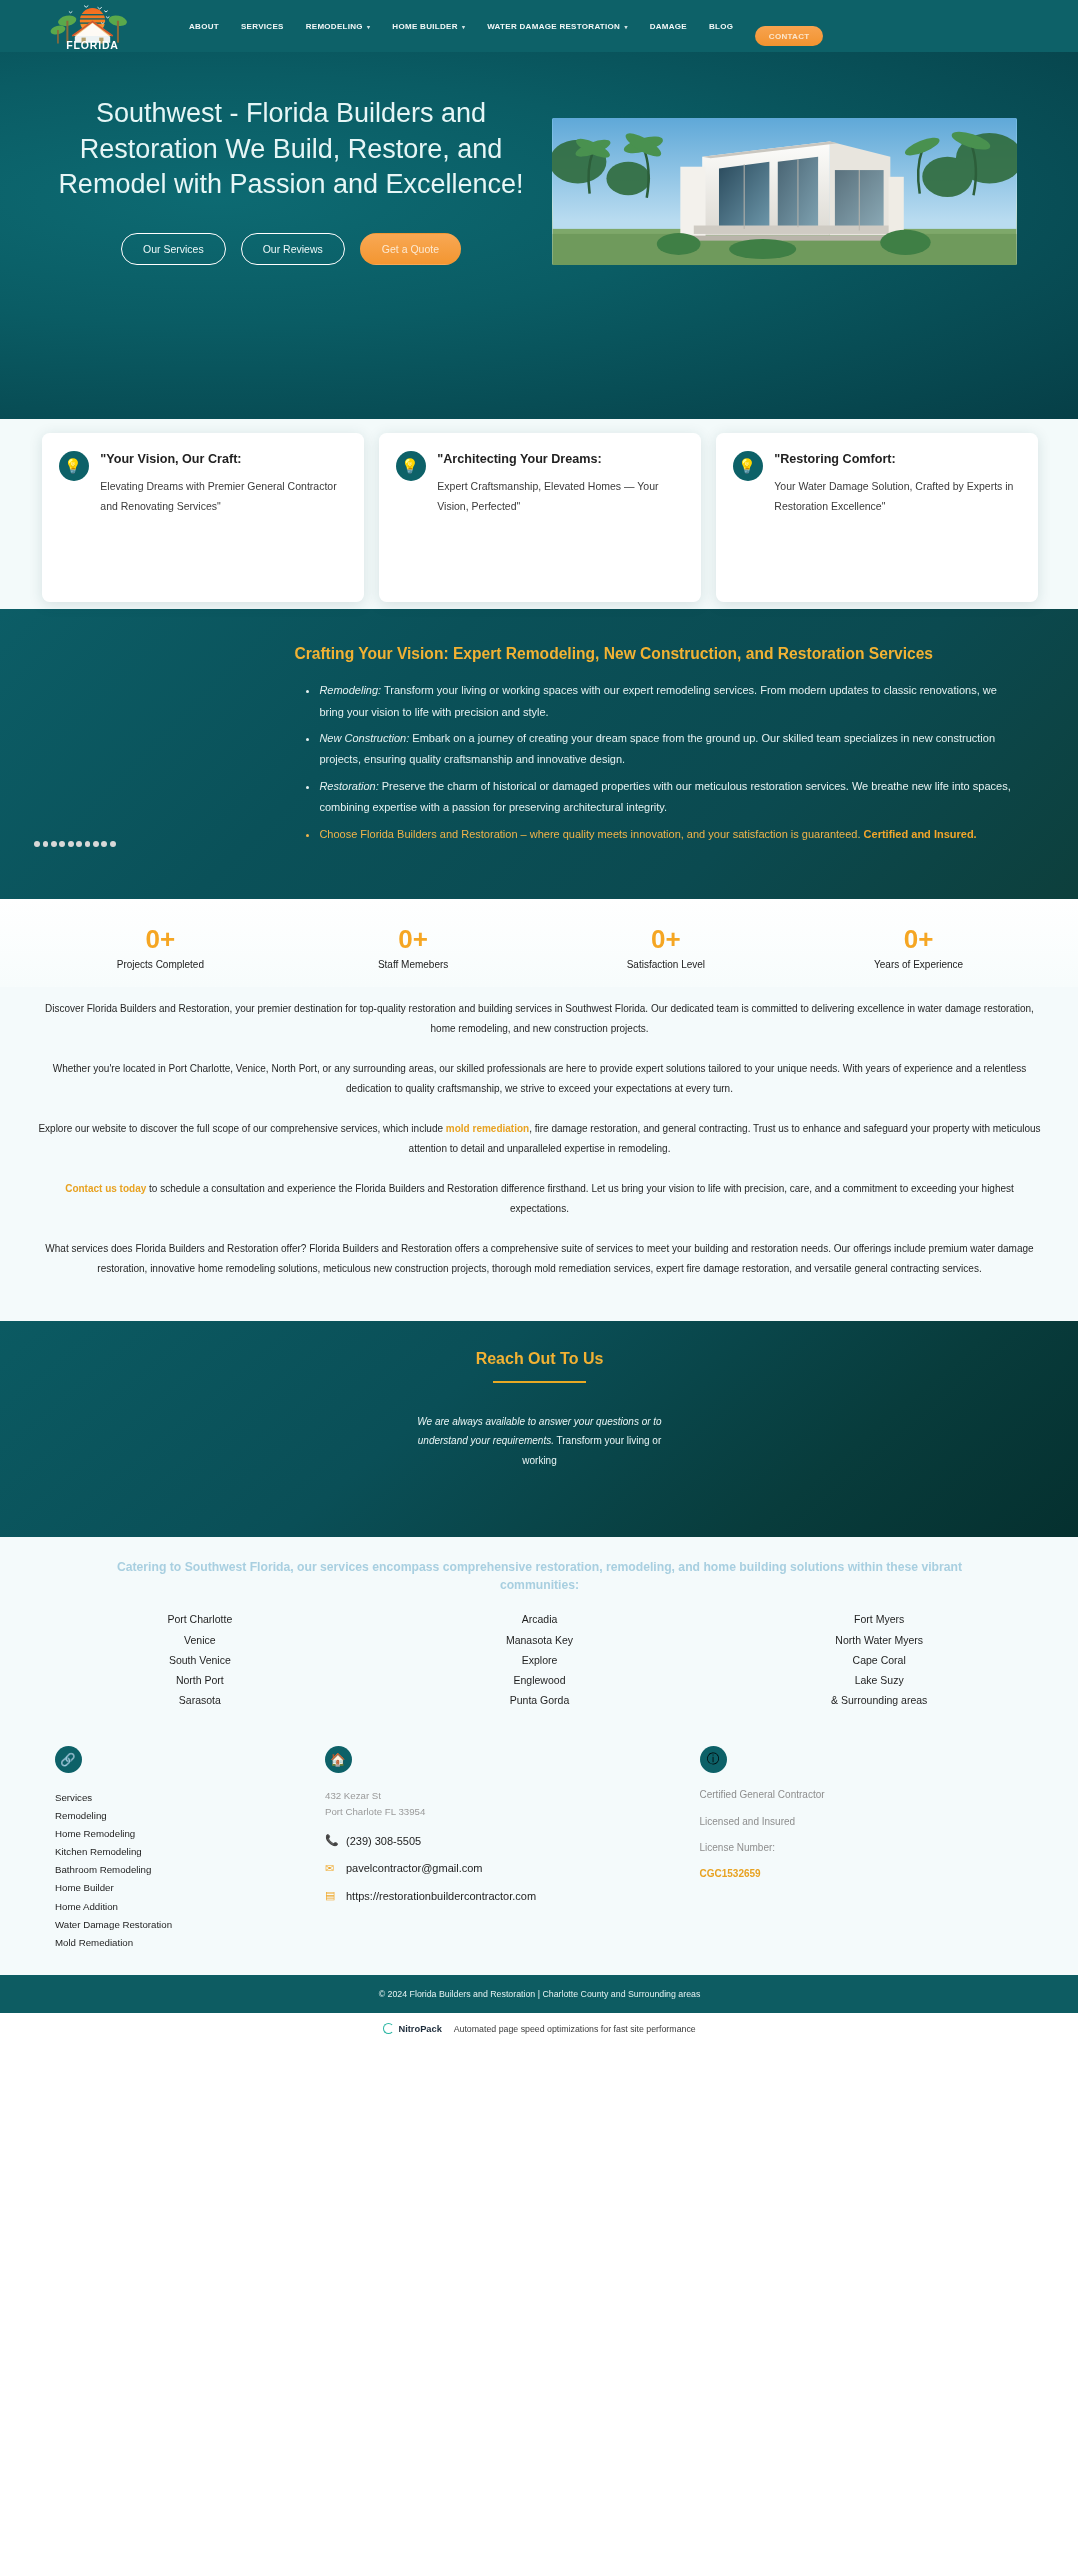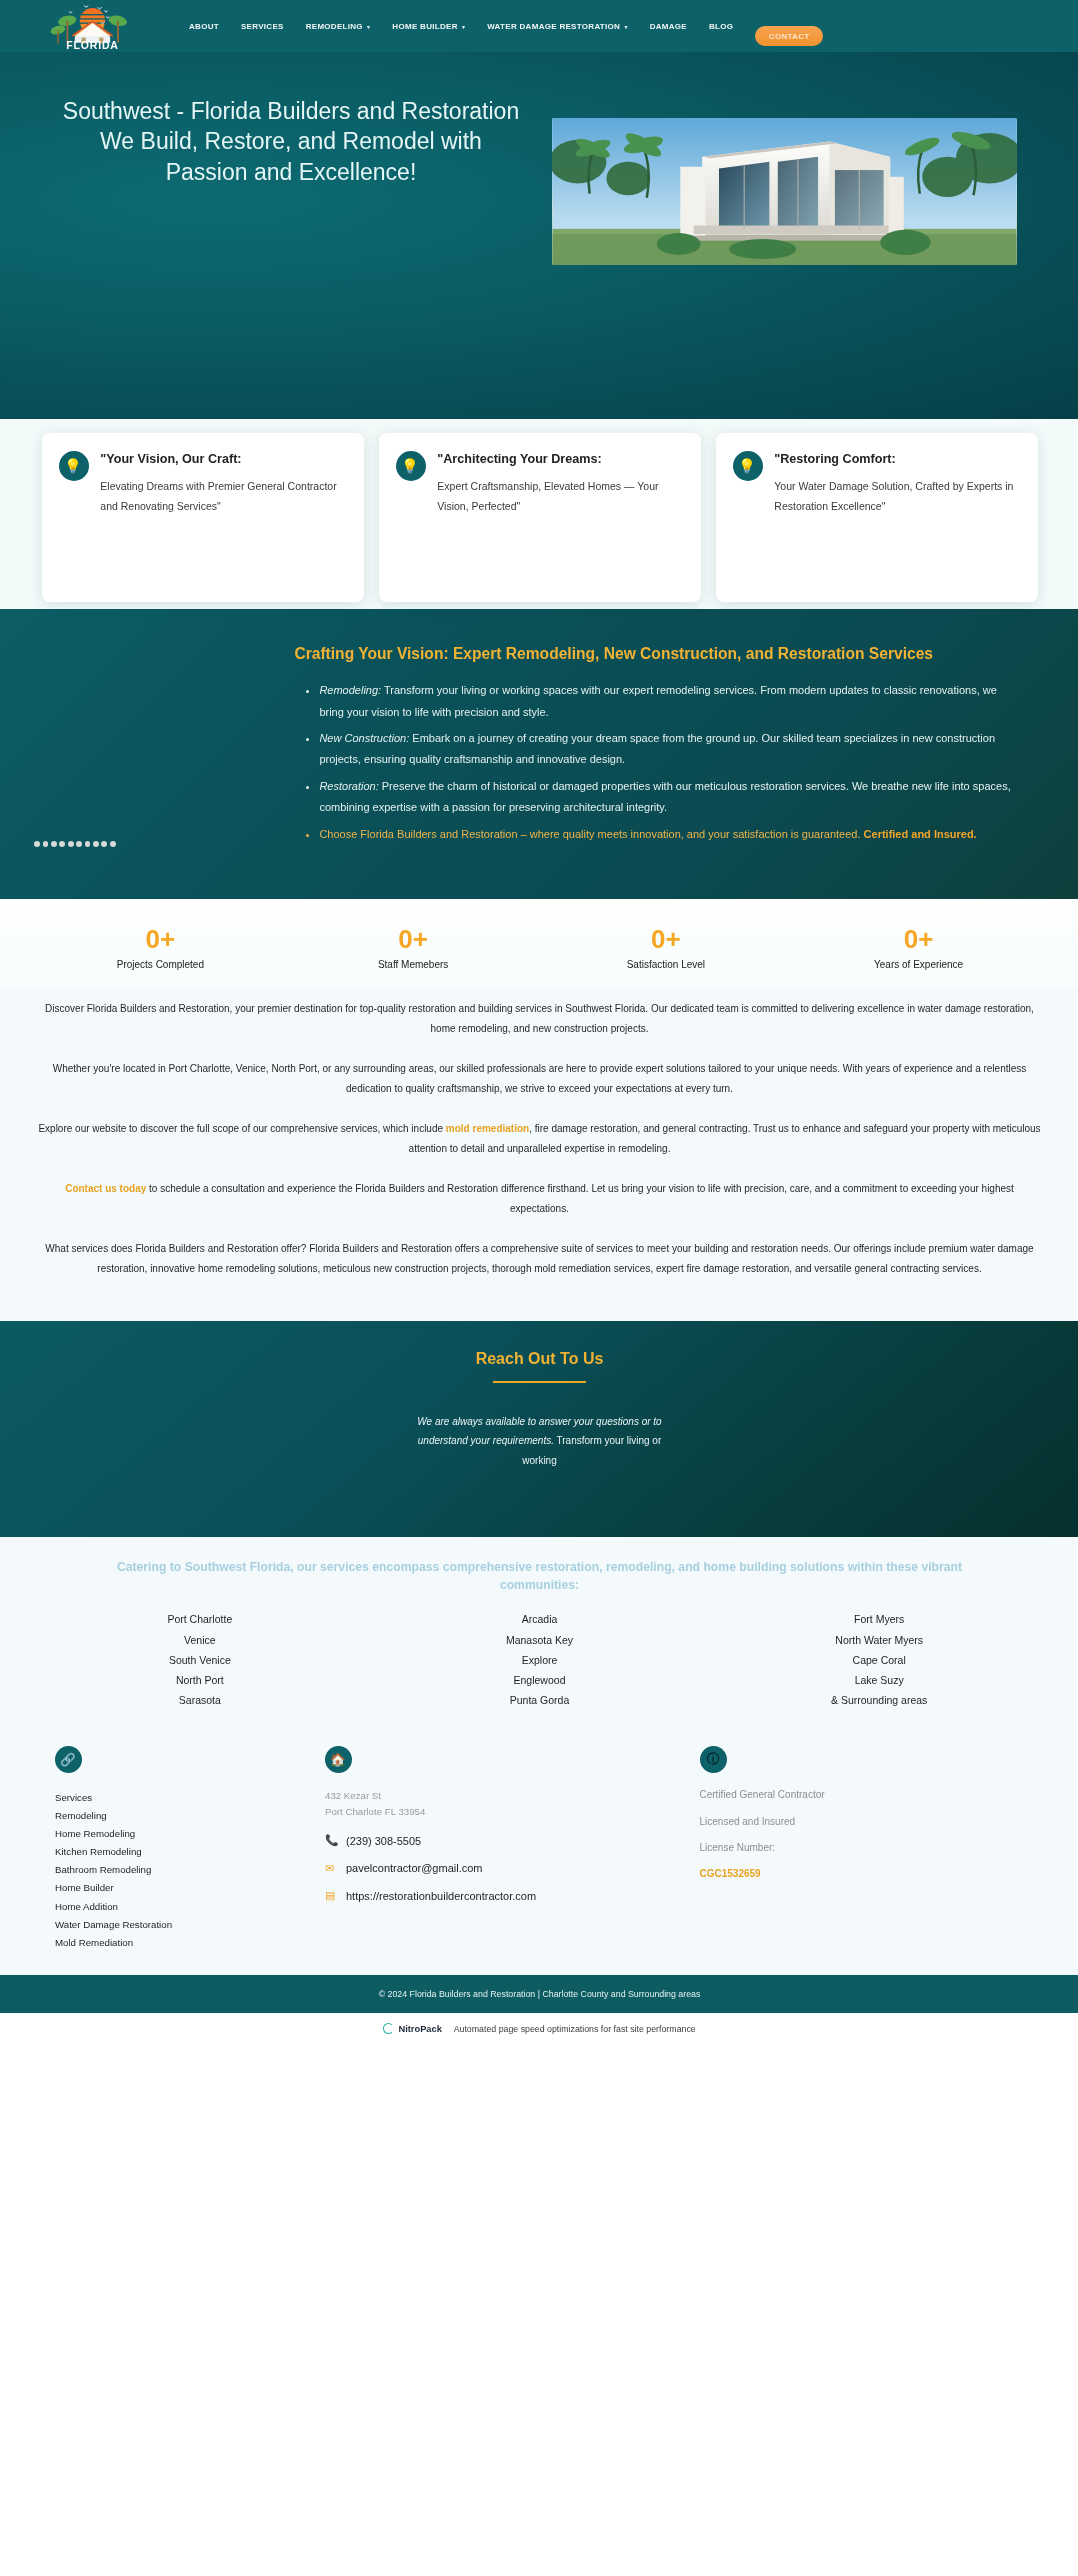--- a/index.html
+++ b/index.html
@@ -59,21 +59,21 @@
     position: relative;
     background: radial-gradient(ellipse at 20% 40%, #0d6a72 0%, #0a5c64 40%, #063f47 100%);
     height: 367px;
     padding: 34px 0 0 0;
     overflow: hidden;
   }
   .hero-inner { display: flex; padding: 0 30px; }
   .hero-left { width: 522px; padding-top: 10px; }
   .hero-title {
     color: #e6f6f6;
-    font-size: 23px;
+    font-size: 27px;
     line-height: 1.32;
     text-align: center;
     font-weight: normal;
     padding: 0 27px;
   }
   .hero-buttons {
     display: flex;
     gap: 15px;
     justify-content: center;
     margin-top: 30px;
@@ -380,20 +380,25 @@
         <span>BLOG</span>
       </a>
     <button class="btn-contact">CONTACT</button>
   </nav>
 </div>
 
 <section class="hero">
   <div class="hero-inner">
     <div class="hero-left">
       <h1 class="hero-title">Southwest - Florida Builders and Restoration We Build, Restore, and Remodel with Passion and Excellence!</h1>
+      <div class="hero-buttons">
+        <button class="hb">Our Services</button>
+        <button class="hb">Our Reviews</button>
+        <button class="hb solid">Get a Quote</button>
+      </div>
     </div>
     <div class="hero-right">
       <div class="hero-photo">
         <svg width="465" height="147" viewBox="0 0 552 175">
           <defs>
             <linearGradient id="sky" x1="0" y1="0" x2="0" y2="1">
               <stop offset="0%" stop-color="#5fa8d8"></stop>
                 <stop offset="70%" stop-color="#b9dcf0"></stop>
             </linearGradient>
             <linearGradient id="wall" x1="0" y1="0" x2="0" y2="1">

